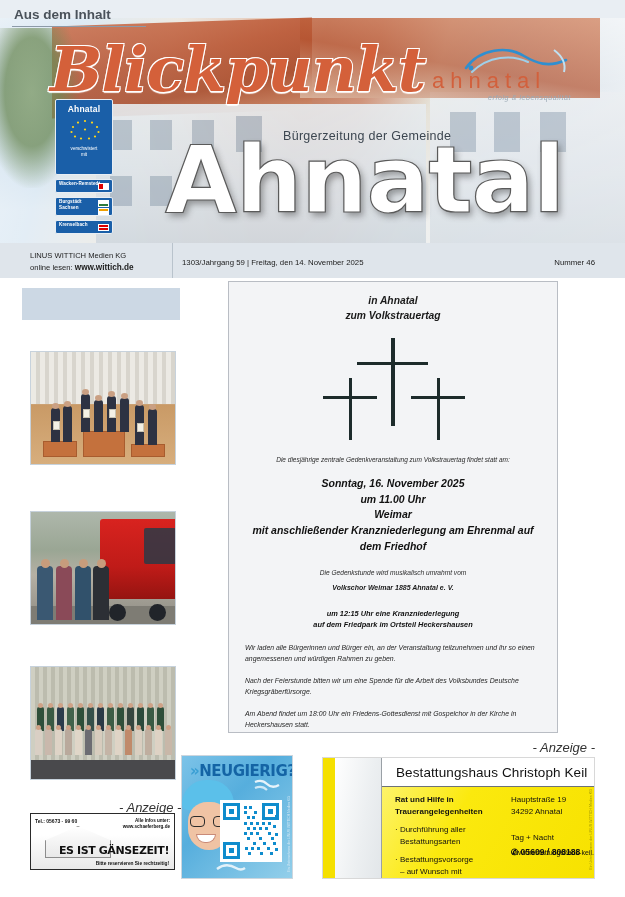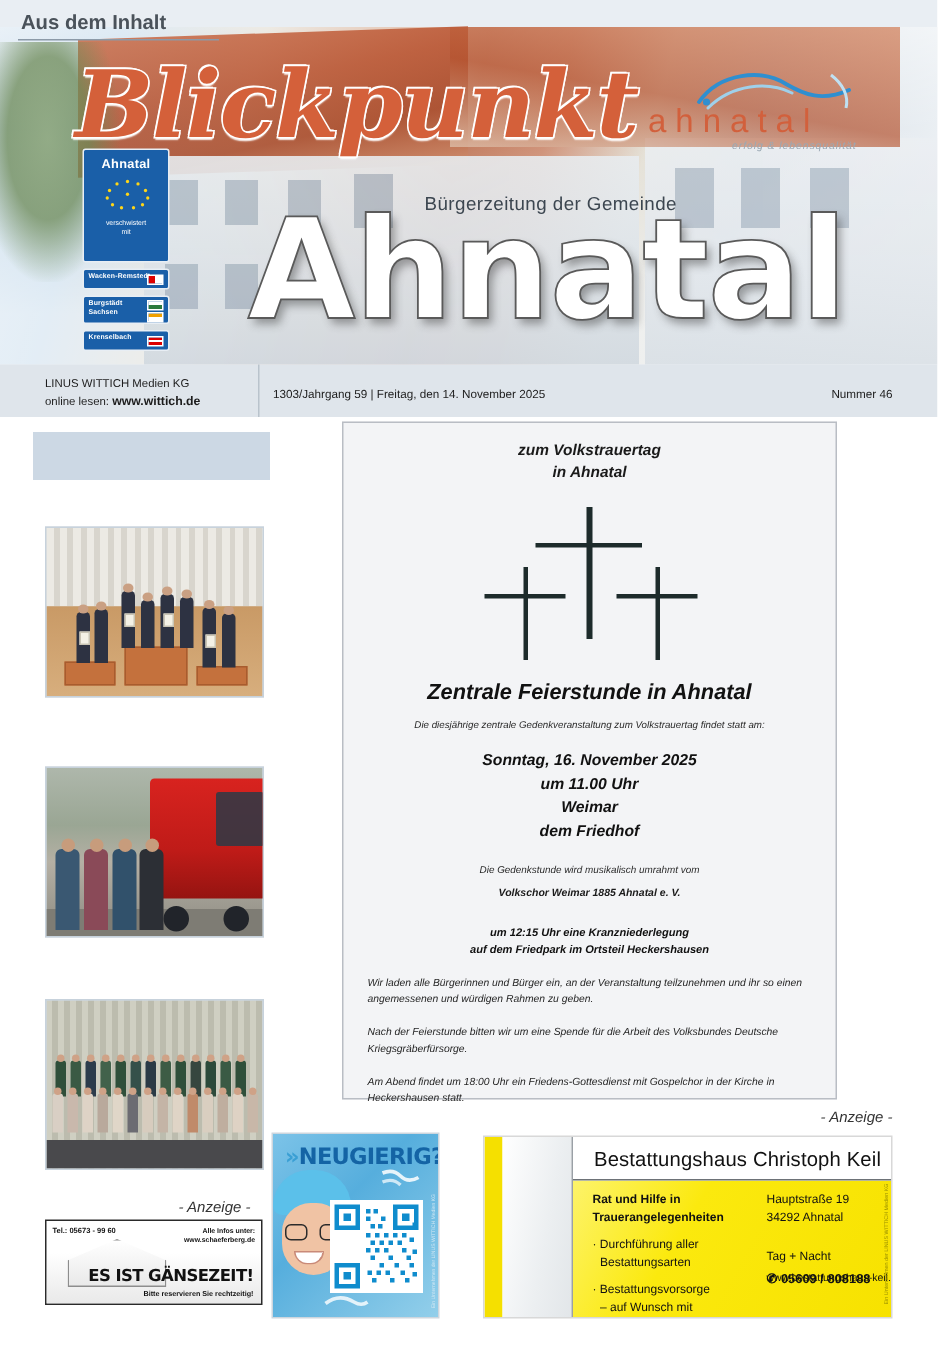--- a/index.html
+++ b/index.html
@@ -113,21 +113,21 @@
 
   .ann-title{text-align:center;font-style:italic;font-weight:700;font-size:14.5px;margin-top:8px;color:#111;}
   .ann-lead{text-align:center;font-style:italic;font-size:6.5px;margin-top:10px;color:#2a2a2a;}
   .ann-when{text-align:center;font-style:italic;font-weight:700;font-size:10.5px;margin-top:13px;line-height:1.5;color:#111;}
   .ann-sub{text-align:center;font-style:italic;font-size:6.6px;margin-top:14px;color:#2a2a2a;}
   .ann-sub2{text-align:center;font-style:italic;font-weight:700;font-size:7px;margin-top:8px;color:#1a1a1a;}
   .ann-when2{text-align:center;font-style:italic;font-weight:700;font-size:7.4px;margin-top:17px;line-height:1.55;color:#111;}
   .ann-p{font-style:italic;font-size:6.9px;line-height:1.6;margin:11px 16px 0 16px;color:#262626;text-align:left;}
 
   
-  .anz{position:absolute;font-size:10px;font-style:italic;color:#333;}
+  .anz{position:absolute;font-size:13px;font-style:italic;color:#333;}
   .anz-right{right:30px;top:740px;}
   .anz-left{left:119px;top:800px;}
 
   .ad-keil{position:absolute;left:322px;top:757px;width:273px;height:122px;background:#fff;
      border:1px solid #d8d8d8;box-sizing:border-box;overflow:hidden;}
   .keil-l1{position:absolute;left:0;top:0;width:12px;height:100%;background:#f5e000;}
   .keil-l2{position:absolute;left:12px;top:0;width:46px;height:100%;
      background:linear-gradient(100deg,#ffffff 0%,#eceff1 60%,#e2e6e9 100%);}
   .keil-l2b{position:absolute;left:58px;top:0;width:1px;height:100%;background:#9aa0a6;}
   .keil-yellow{position:absolute;left:59px;top:29px;right:0;bottom:0;
@@ -339,46 +339,46 @@
       <div class="p3-p" style="left:90px;height:26px;background:#c08a6a;"></div>
       <div class="p3-p" style="left:100px;height:26px;background:#d9cec0;"></div>
       <div class="p3-p" style="left:110px;height:26px;background:#bfae9f;"></div>
       <div class="p3-p" style="left:120px;height:26px;background:#ded2c4;"></div>
       <div class="p3-p" style="left:130px;height:26px;background:#c8b7a8;"></div>
     </div>
   </div>
 
   <div class="annbox">
     <div class="ann-h">
+      <div>in Ahnatal</div>
       <div>zum Volkstrauertag</div>
-      <div>in Ahnatal</div>
     </div>
 
     <div class="crosses">
       <div class="cross" style="left:50%;top:0;margin-left:-1.6px;">
         <i style="left:0;top:0;width:3.2px;height:88px;"></i>
         <i style="left:-34px;top:24px;width:71px;height:3.2px;"></i>
       </div>
       <div class="cross" style="left:50%;top:40px;margin-left:-44px;">
         <i style="left:0;top:0;width:2.8px;height:62px;"></i>
         <i style="left:-26px;top:18px;width:54px;height:2.8px;"></i>
       </div>
       <div class="cross" style="left:50%;top:40px;margin-left:44px;">
         <i style="left:0;top:0;width:2.8px;height:62px;"></i>
         <i style="left:-26px;top:18px;width:54px;height:2.8px;"></i>
       </div>
     </div>
 
-    <div class="ann-title">Zentrale Feierstunde in Ahnatal</div>
     <div class="ann-lead">Die diesjährige zentrale Gedenkveranstaltung zum Volkstrauertag findet statt am:</div>
 
     <div class="ann-when">
       <div>Sonntag, 16. November 2025</div>
       <div>um 11.00 Uhr</div>
       <div>Weimar</div>
+      <div>mit anschließender Kranzniederlegung am Ehrenmal auf</div>
       <div>dem Friedhof</div>
     </div>
 
     <div class="ann-sub">Die Gedenkstunde wird musikalisch umrahmt vom</div>
     <div class="ann-sub2">Volkschor Weimar 1885 Ahnatal e. V.</div>
 
     <div class="ann-when2">
       <div>um 12:15 Uhr eine Kranzniederlegung</div>
       <div>auf dem Friedpark im Ortsteil Heckershausen</div>
     </div>

